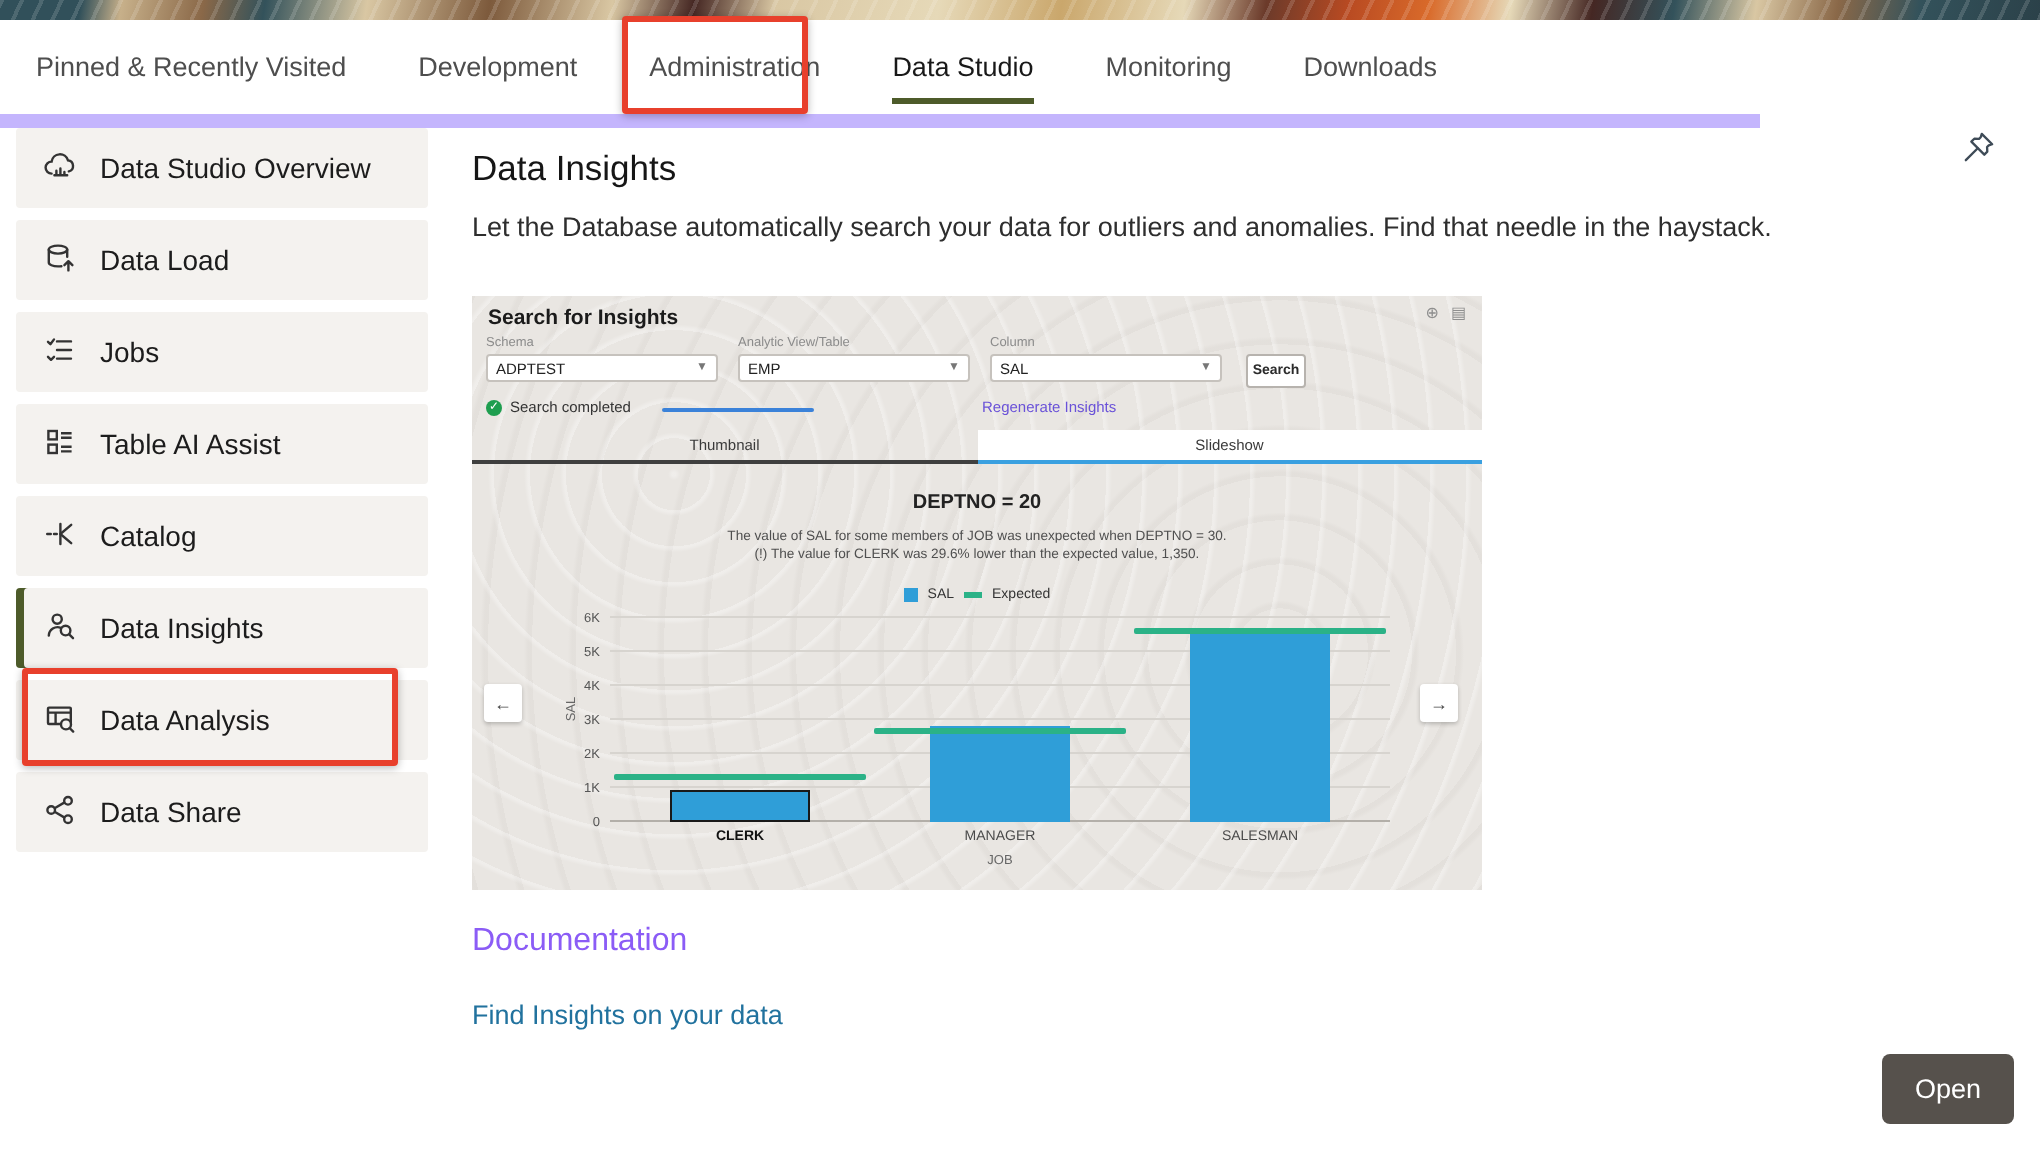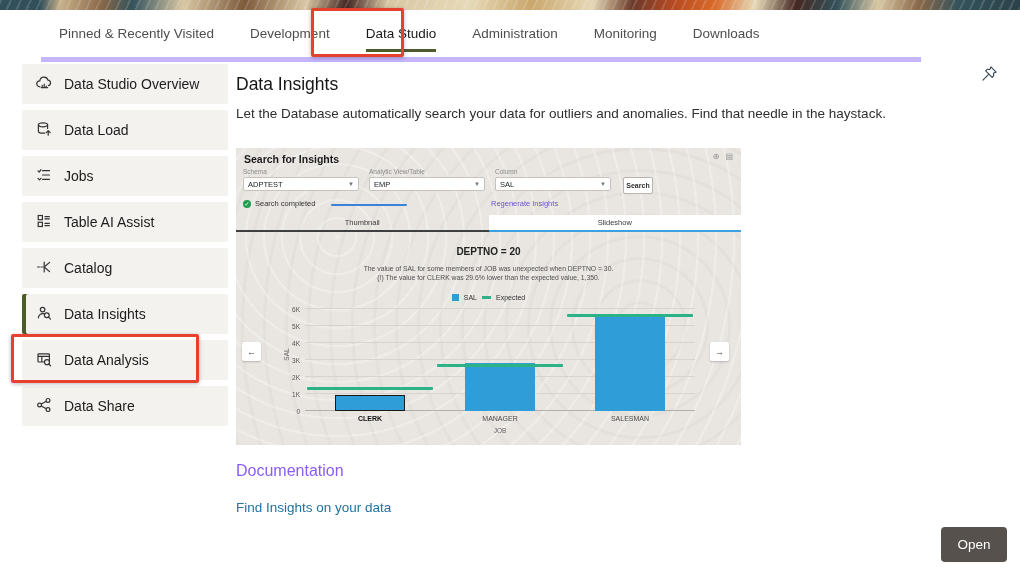--- a/index.html
+++ b/index.html
@@ -10,34 +10,34 @@
   .band{position:absolute;left:0;top:0;width:1020px;height:10px;
     background:linear-gradient(100deg,#31505a 0%,#31505a 4%,#c7b08a 6%,#8a6848 10%,#33525b 13%,
       #d9c7a3 18%,#7d5a3c 24%,#d9c7a3 30%,#452723 34%,#d9c7a3 38%,#e6d9b8 46%,#caa76c 52%,
       #e6d9b8 58%,#6b3a2a 62%,#b84a22 66%,#d96a2a 70%,#e6d9b8 74%,#452723 78%,#33525b 82%,
       #d9c7a3 86%,#8a6848 90%,#33525b 94%,#2b4149 100%);}
   .band::after{content:"";position:absolute;inset:0;
     background:repeating-linear-gradient(115deg,rgba(255,255,255,.14) 0 2px,transparent 2px 9px);}
 
   
   .tabbar{position:absolute;left:0;top:10px;width:880px;height:47px;background:#fff;
-    border-bottom:5px solid #c4b5fd;display:flex;align-items:stretch;margin-left:41px;}
+    border-bottom:7px solid #c4b5fd;display:flex;align-items:stretch;}
   .tab{padding:0 18px;font-size:13.5px;color:#4e4e4e;display:flex;align-items:center;
     position:relative;cursor:pointer;white-space:nowrap;}
   .tab.active{color:#191919;}
   .tab.active::after{content:"";position:absolute;left:18px;right:18px;bottom:5px;height:3px;background:#4d5b2a;}
 
   
   .anno{position:absolute;border:3px solid #e8402c;border-radius:2px;box-sizing:border-box;
     box-shadow:0 1px 4px rgba(0,0,0,.28);pointer-events:none;z-index:20;}
   #anno-tab{left:311px;top:8px;width:93px;height:49px;}
   #anno-side{left:11px;top:334px;width:188px;height:49px;}
 
   
-  .sidebar{position:absolute;left:22px;top:64px;width:206px;}
+  .sidebar{position:absolute;left:8px;top:64px;width:206px;}
   .side-item{height:40px;margin-bottom:6px;background:#f4f2ef;border-radius:2px;display:flex;
     align-items:center;gap:11px;padding-left:13px;box-sizing:border-box;font-size:14px;color:#1c1c1c;cursor:pointer;}
   .side-item.selected{box-shadow:inset 4px 0 0 #4d5b2a;}
   .side-item svg{flex:0 0 auto;}
 
   
   .main{position:absolute;left:236px;top:0;width:784px;height:576px;}
   .page-title{position:absolute;left:0;top:74px;margin:0;font-size:17.5px;font-weight:500;color:#161616;}
   .desc{position:absolute;left:0;top:106px;margin:0;font-size:13.5px;color:#2e2e2e;}
   .pin-btn{position:absolute;left:742px;top:64px;width:22px;height:22px;background:none;border:none;cursor:pointer;padding:0;}
@@ -96,22 +96,22 @@
   #nav-right{left:474px;top:194px;}
 </style>
 </head>
 <body>
 
 <div class="band"></div>
 
 <nav class="tabbar">
   <div class="tab">Pinned &amp; Recently Visited</div>
   <div class="tab">Development</div>
+  <div class="tab">Administration</div>
   <div class="tab active">Data Studio</div>
-  <div class="tab">Administration</div>
   <div class="tab">Monitoring</div>
   <div class="tab">Downloads</div>
 </nav>
 
 <div class="anno" id="anno-tab"></div>
 <div class="anno" id="anno-side"></div>
 
 <aside class="sidebar">
   <div class="side-item">
     <span>

